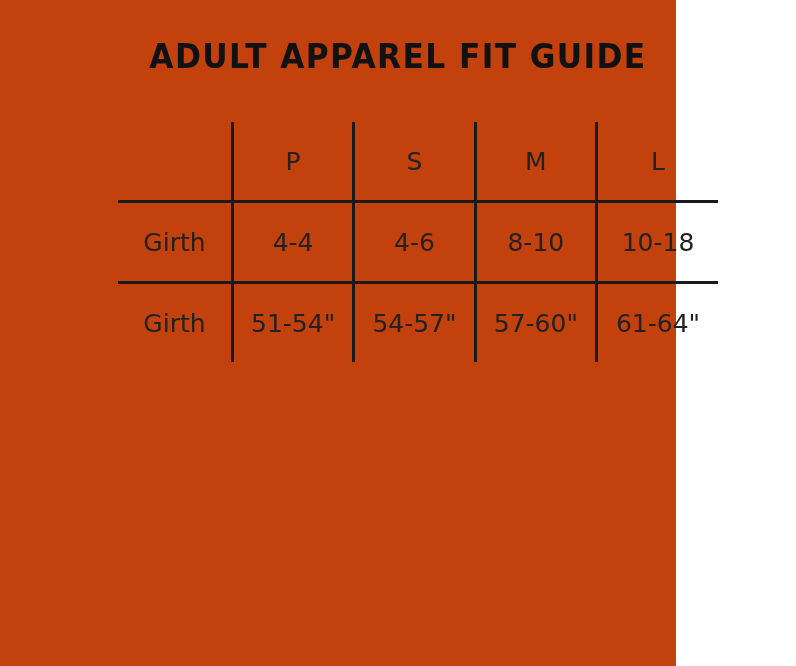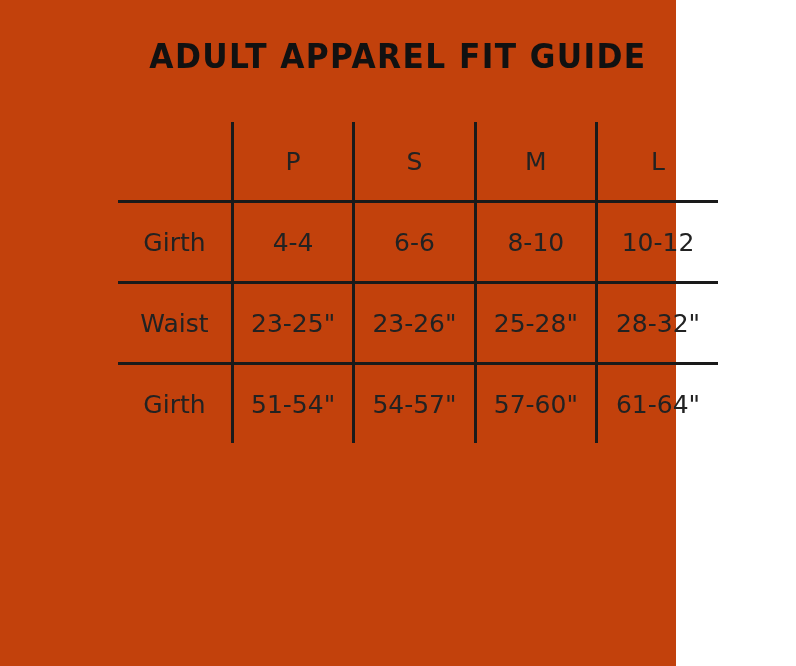--- a/index.html
+++ b/index.html
@@ -104,30 +104,23 @@
           <th class="vline">P</th>
           <th class="vline">S</th>
           <th class="vline">M</th>
           <th class="vline">L</th>
         </tr>
       </thead>
       <tbody>
         <tr class="hline-below">
           <td class="row-label">Girth</td>
           <td class="vline">4-4</td>
-          <td class="vline">6-6</td>
+          <td class="vline">4-6</td>
           <td class="vline">8-10</td>
-          <td class="vline">10-12</td>
-        </tr>
-        <tr class="hline-below">
-          <td class="row-label">Waist</td>
-          <td class="vline">23-25"</td>
-          <td class="vline">23-26"</td>
-          <td class="vline">25-28"</td>
-          <td class="vline">28-32"</td>
+          <td class="vline">10-18</td>
         </tr>
         <tr>
           <td class="row-label">Girth</td>
           <td class="vline">51-54"</td>
           <td class="vline">54-57"</td>
           <td class="vline">57-60"</td>
           <td class="vline">61-64"</td>
         </tr>
       </tbody>
     </table>

